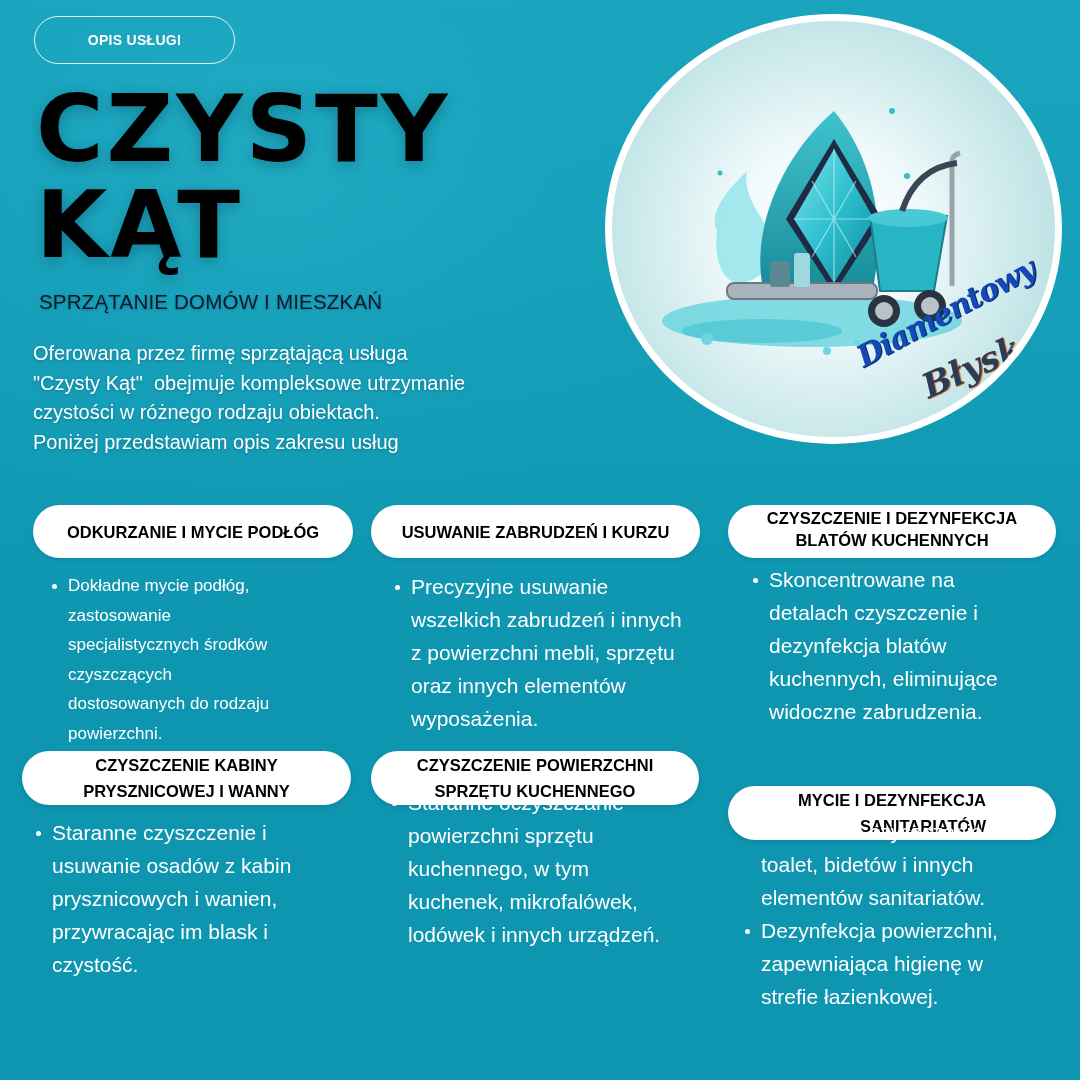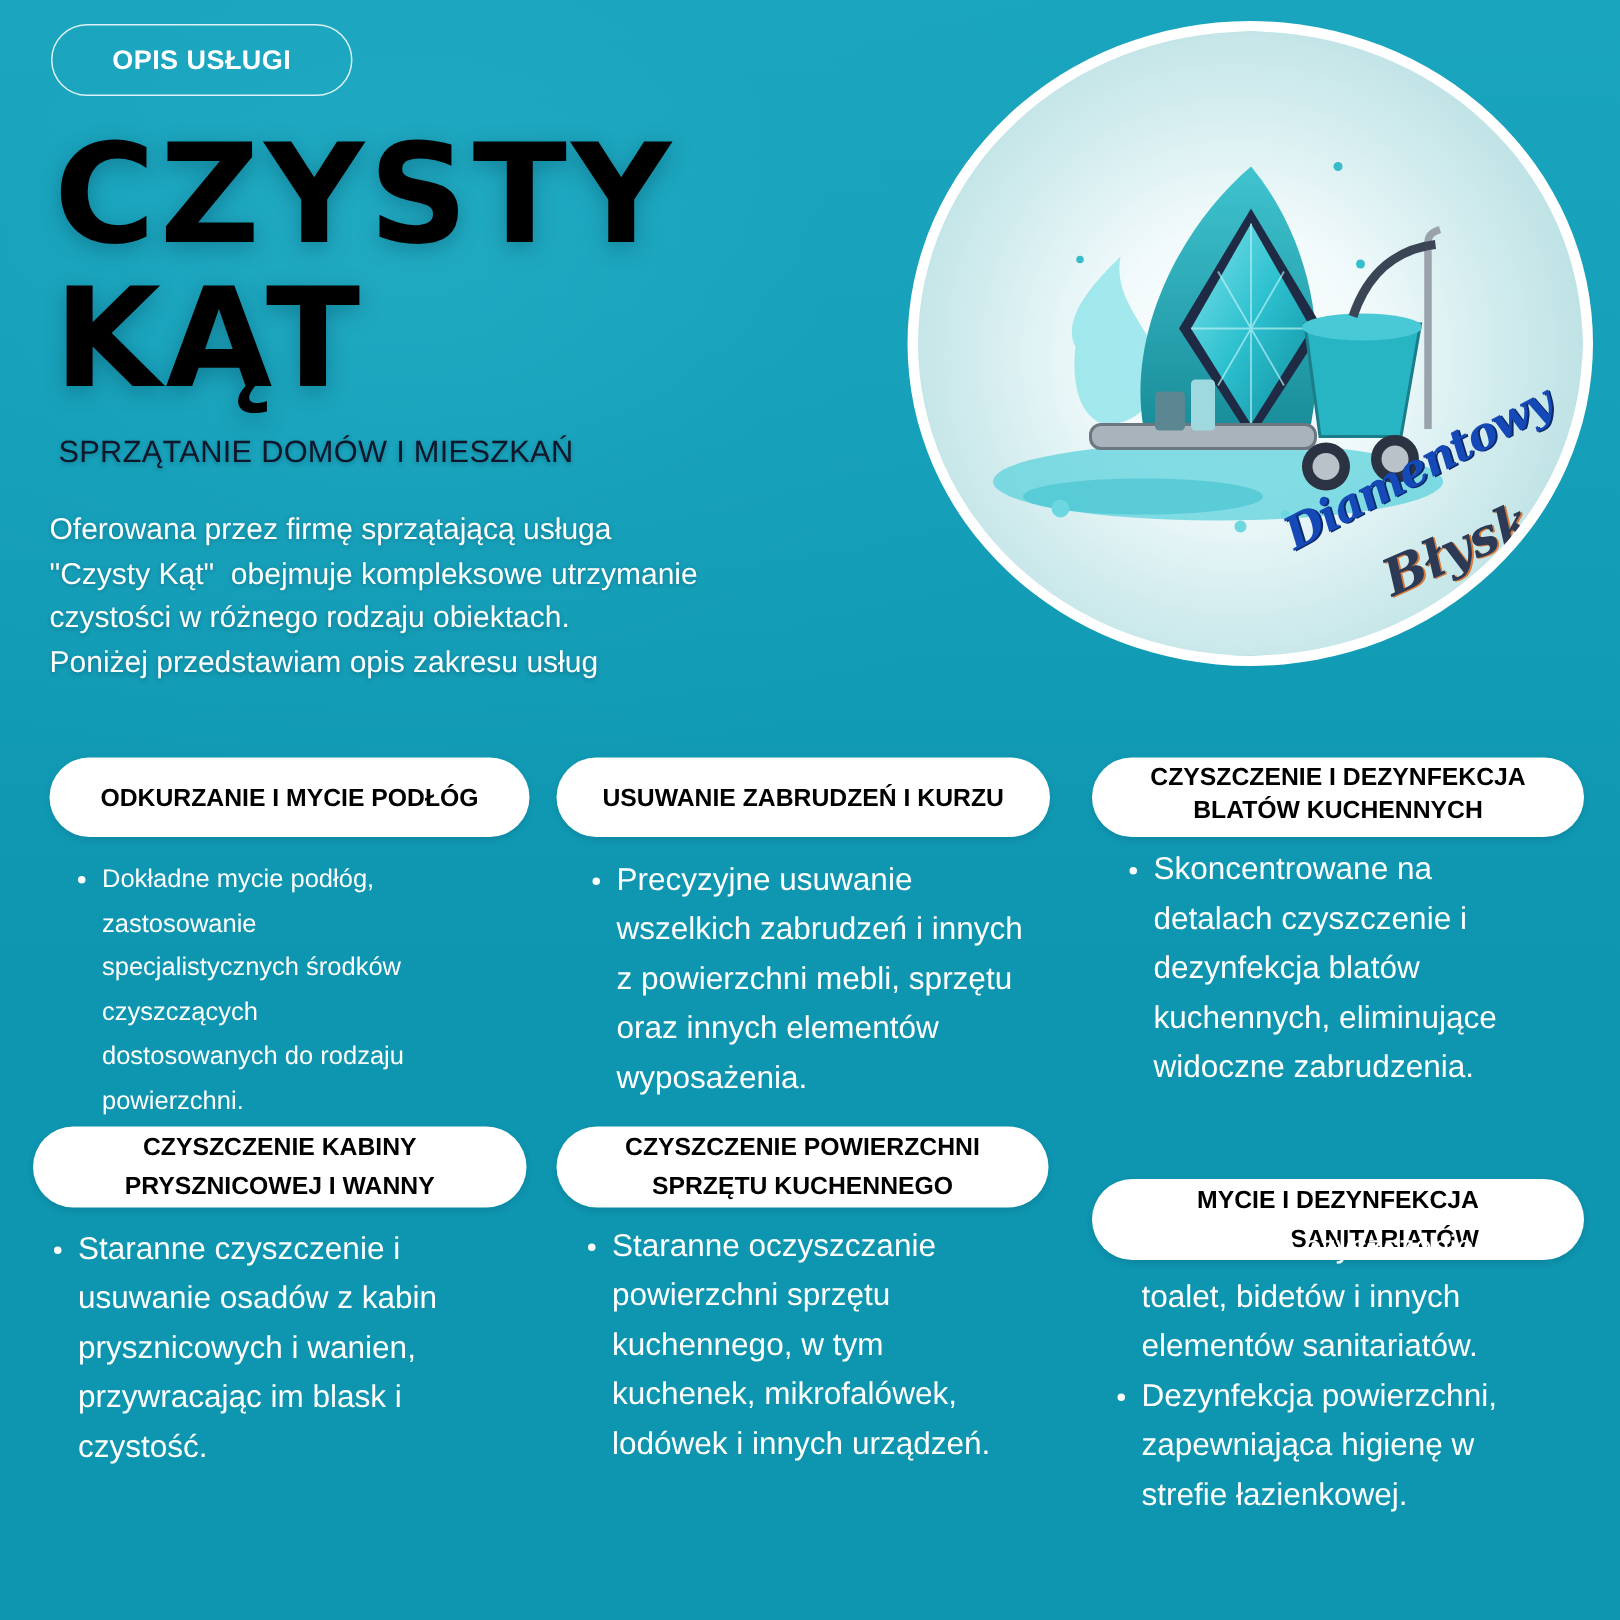--- a/index.html
+++ b/index.html
@@ -13,21 +13,21 @@
   .bg {
     position: absolute; inset: 0;
     background:
       radial-gradient(ellipse 520px 360px at 270px 170px, rgba(40,178,200,0.55) 0%, rgba(30,165,190,0.25) 55%, rgba(14,149,176,0) 100%),
       linear-gradient(180deg, #1aa5bf 0%, #129bb5 42%, #0e95b0 60%, #0e95b0 100%);
   }
   .badge {
     position: absolute; left: 34px; top: 16px; width: 201px; height: 48px;
     border: 1.5px solid rgba(255,255,255,0.85); border-radius: 24px;
     display: flex; align-items: center; justify-content: center;
-    font-weight: 700; font-size: 18px; letter-spacing: 0.3px; color: #fff;
+    font-weight: 700; font-size: 14px; letter-spacing: 0.3px; color: #fff;
   }
   .title {
     position: absolute; left: 36px; top: 82px;
     font-family: "DejaVu Sans", sans-serif; font-weight: 700;
     font-size: 92px; line-height: 96px; letter-spacing: 3px;
     color: #000000;
     text-shadow: 0 4px 14px rgba(0,60,80,0.35);
   }
   .title span { display: block; }
   .subtitle {
@@ -215,21 +215,21 @@
     <span>czystość.</span>
   </li>
 </ul>
 
 <div class="pill" style="left:371px; top:751px; width:328px; height:54px; font-size:16.5px; line-height:26px;">
   <div>
     <span>CZYSZCZENIE POWIERZCHNI</span>
     <span>SPRZĘTU KUCHENNEGO</span>
   </div>
 </div>
-<ul class="desc" style="left:390px; top:814px; width:330px; font-size:21px; line-height:33px;">
+<ul class="desc" style="left:390px; top:786px; width:330px; font-size:21px; line-height:33px;">
   <li>
     <span>Staranne oczyszczanie</span>
     <span>powierzchni sprzętu</span>
     <span>kuchennego, w tym</span>
     <span>kuchenek, mikrofalówek,</span>
     <span>lodówek i innych urządzeń.</span>
   </li>
 </ul>
 
 <div class="pill" style="left:728px; top:786px; width:328px; height:54px; font-size:16.5px; line-height:26px;text-align:right;">

